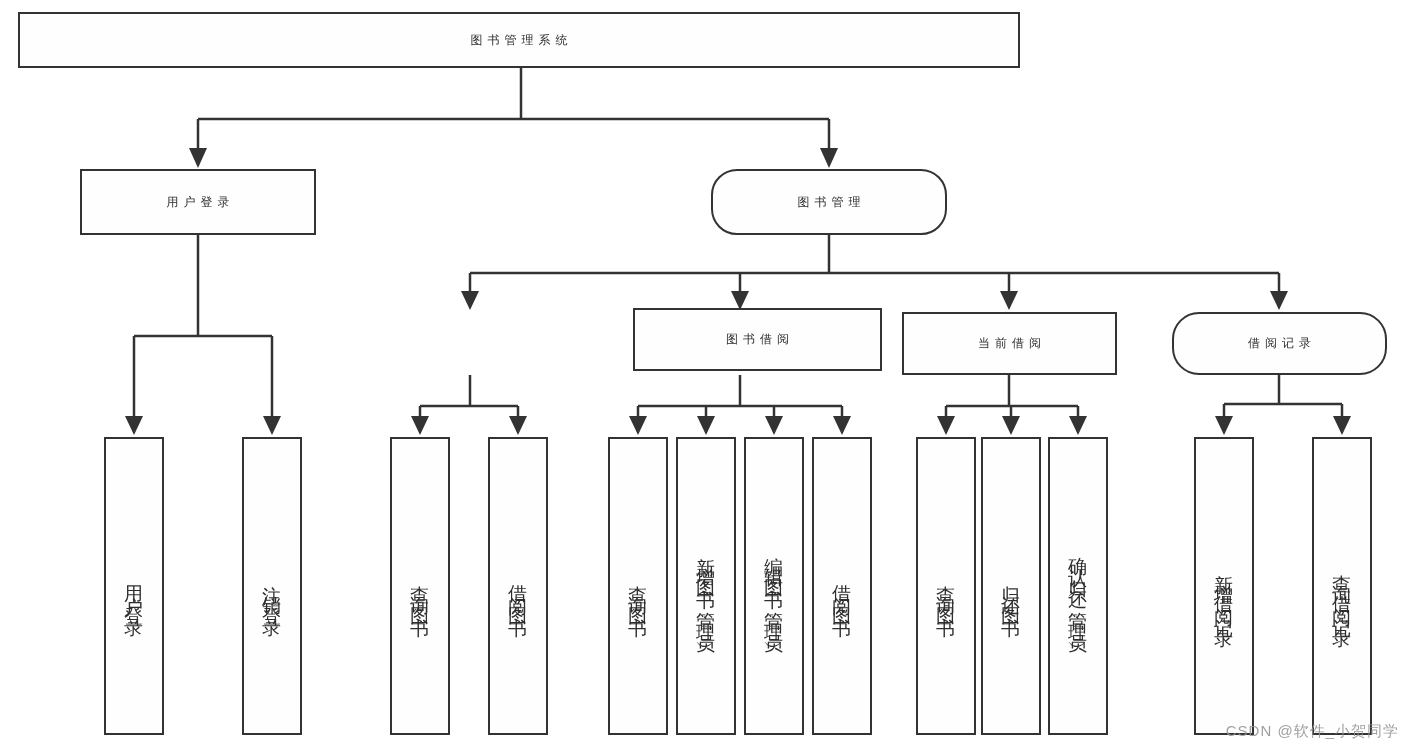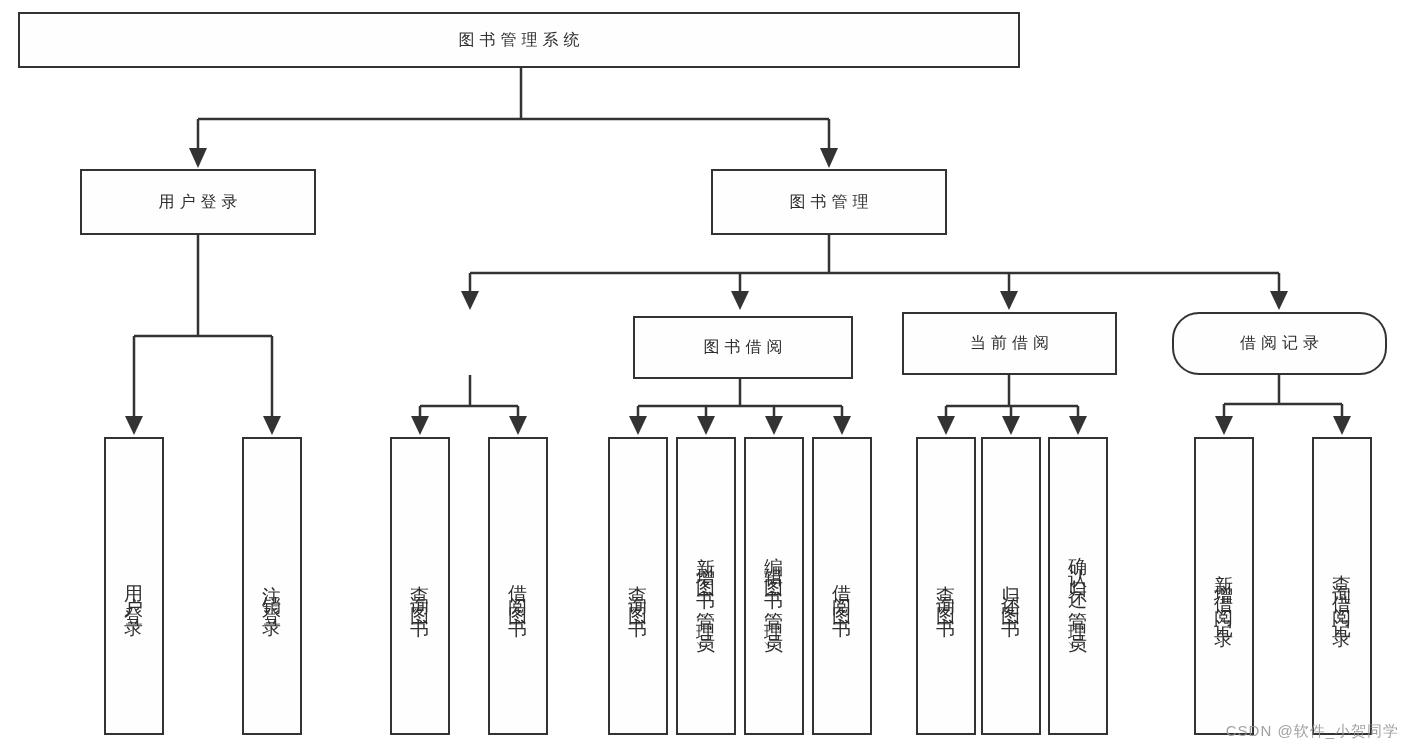--- a/index.html
+++ b/index.html
@@ -7,21 +7,21 @@
     width:1405px;height:747px;position:relative;overflow:hidden;
     font-family:"Liberation Sans","DejaVu Sans",sans-serif;
   }
   .stage{position:absolute;inset:0;}
   svg.wires{position:absolute;left:0;top:0;z-index:1;}
   .box{
     position:absolute;box-sizing:border-box;background:#fefefe;
     border:2.5px solid var(--line,#333);display:flex;align-items:center;justify-content:center;
     color:#2e2e2e;z-index:2;
   }
-  .box.h{font-size:16px;letter-spacing:5px;padding-left:5px;white-space:nowrap;}
+  .box.h{font-size:12px;letter-spacing:5px;padding-left:5px;white-space:nowrap;}
   .box.v .vtext{
     writing-mode:vertical-rl;text-orientation:mixed;
     font-size:19px;line-height:1;letter-spacing:11px;padding-top:11px;
   }
   .watermark{
     position:absolute;right:6px;bottom:6px;z-index:5;
     font-size:15px;letter-spacing:1px;color:var(--wm,#949494);opacity:.88;white-space:nowrap;
   }
 </style>
 </head>
@@ -94,23 +94,23 @@
       <polygon points="1002,416 1020,416 1011,435"></polygon>
       <polygon points="1069,416 1087,416 1078,435"></polygon>
       <polygon points="1215,416 1233,416 1224,435"></polygon>
       <polygon points="1333,416 1351,416 1342,435"></polygon>
     </g>
   </svg>
 
   <div class="box h" style="left:18px;top:12px;width:1002px;height:56px;">图书管理系统</div>
 
   <div class="box h" style="left:80px;top:169px;width:236px;height:66px;">用户登录</div>
-  <div class="box h" style="left:711px;top:169px;width:236px;height:66px;">图书管理</div>
+  <div class="box h" style="left:711px;top:169px;width:236px;height:66px;border-radius:26px;">图书管理</div>
 
-  <div class="box h" style="left:633px;top:316px;width:220px;height:63px;">图书借阅</div>
+  <div class="box h" style="left:633px;top:308px;width:249px;height:63px;">图书借阅</div>
   <div class="box h" style="left:902px;top:312px;width:215px;height:63px;text-align:center;">当前借阅</div>
   <div class="box h" style="left:1172px;top:312px;width:215px;height:63px;border-radius:27px;">借阅记录</div>
 
   <div class="box v" style="left:104px;top:437px;width:60px;height:298px;">
     <span class="vtext">用户登录</span>
   </div>
   <div class="box v" style="left:242px;top:437px;width:60px;height:298px;">
     <span class="vtext">注销登录</span>
   </div>
 

